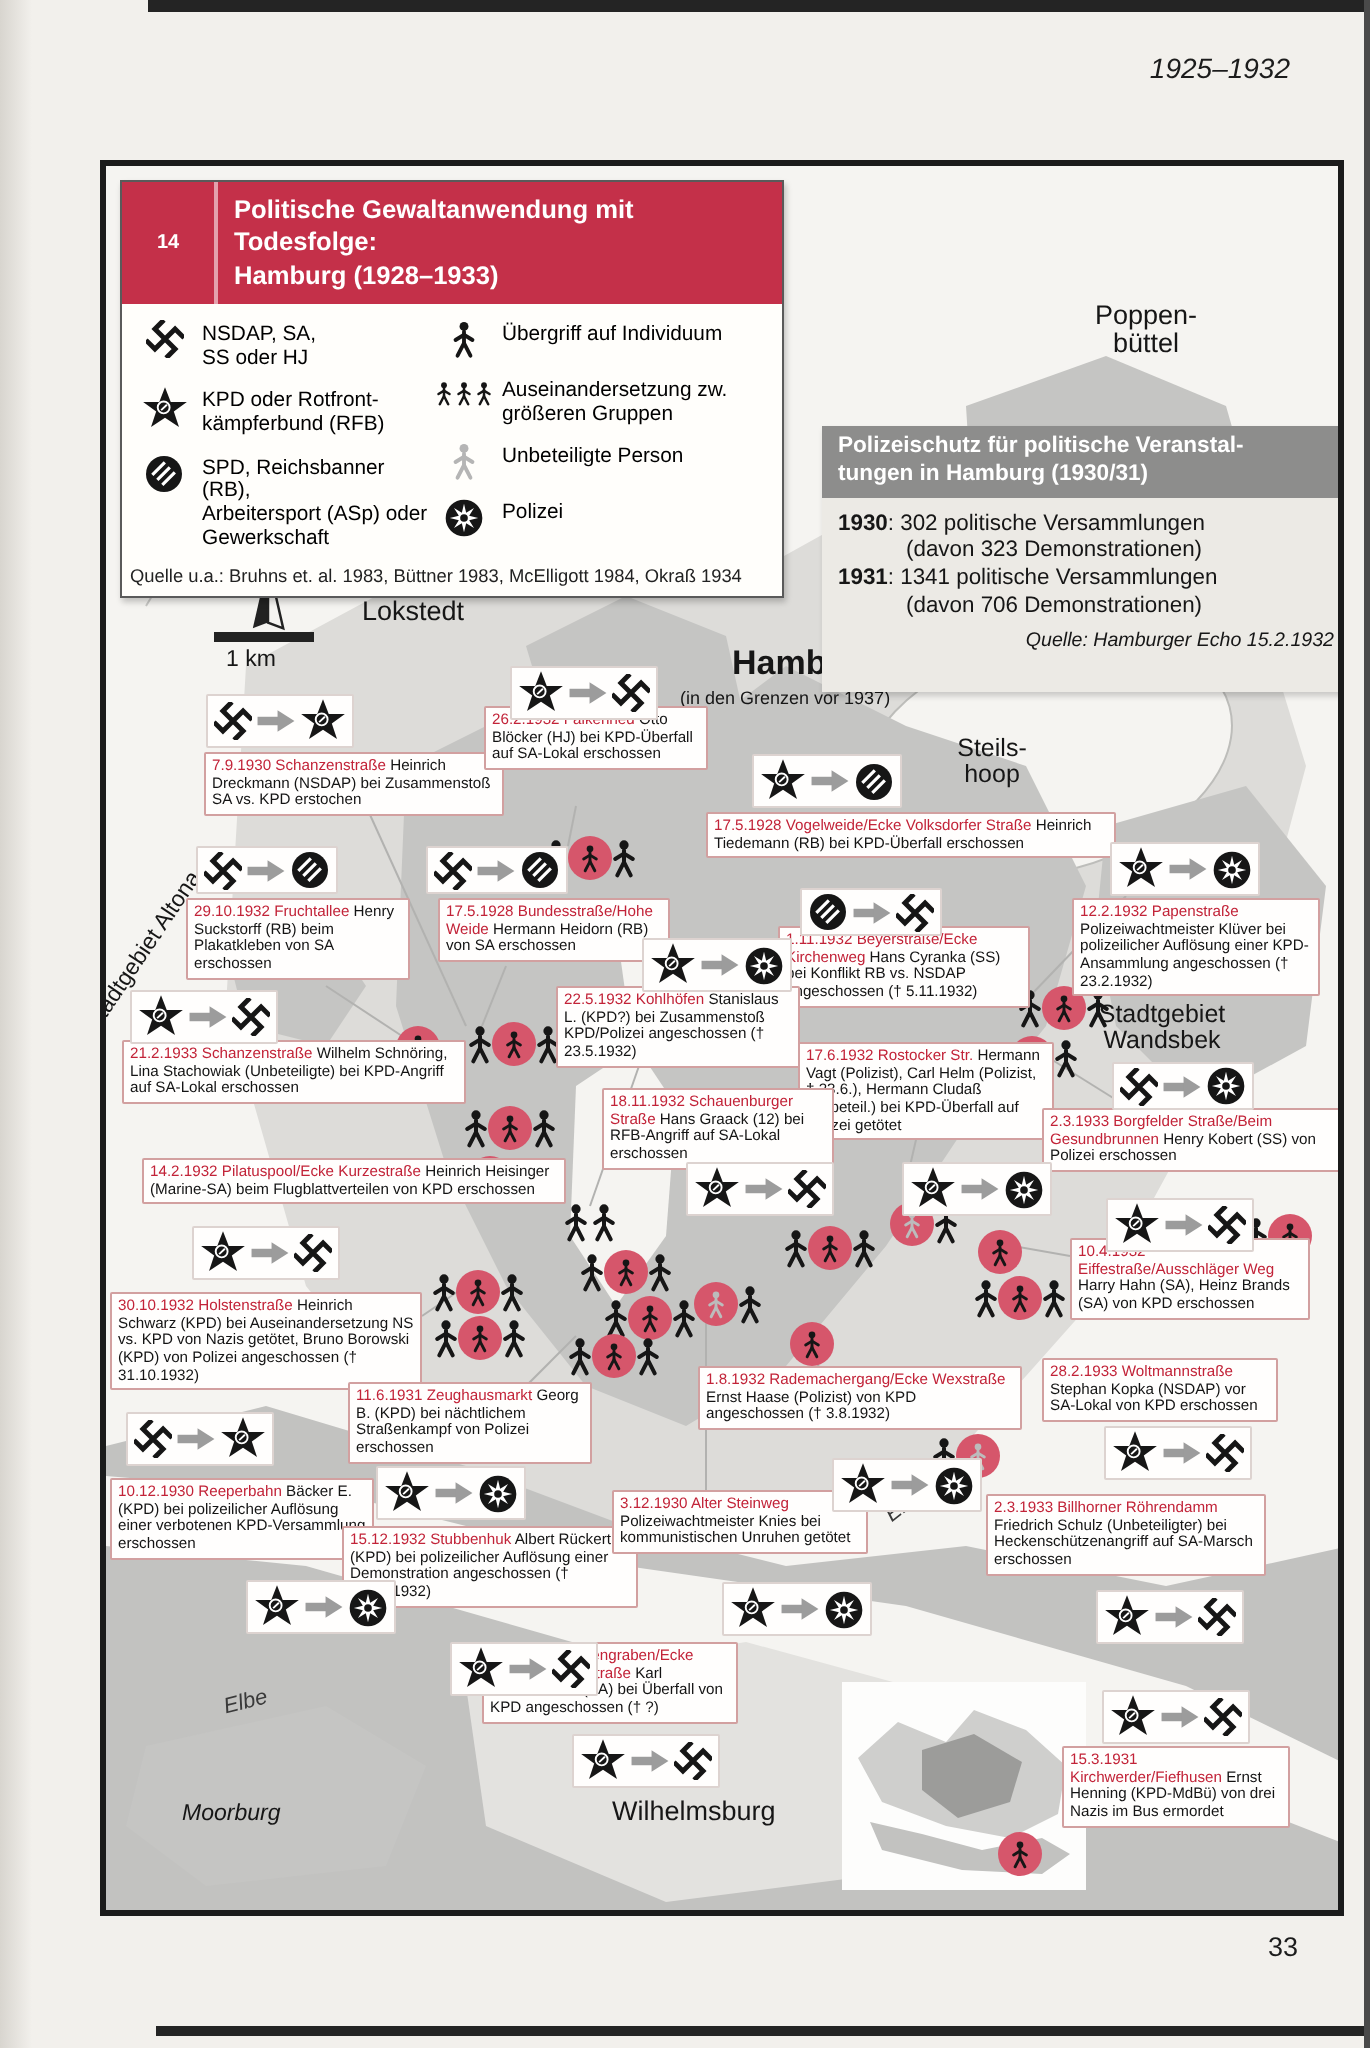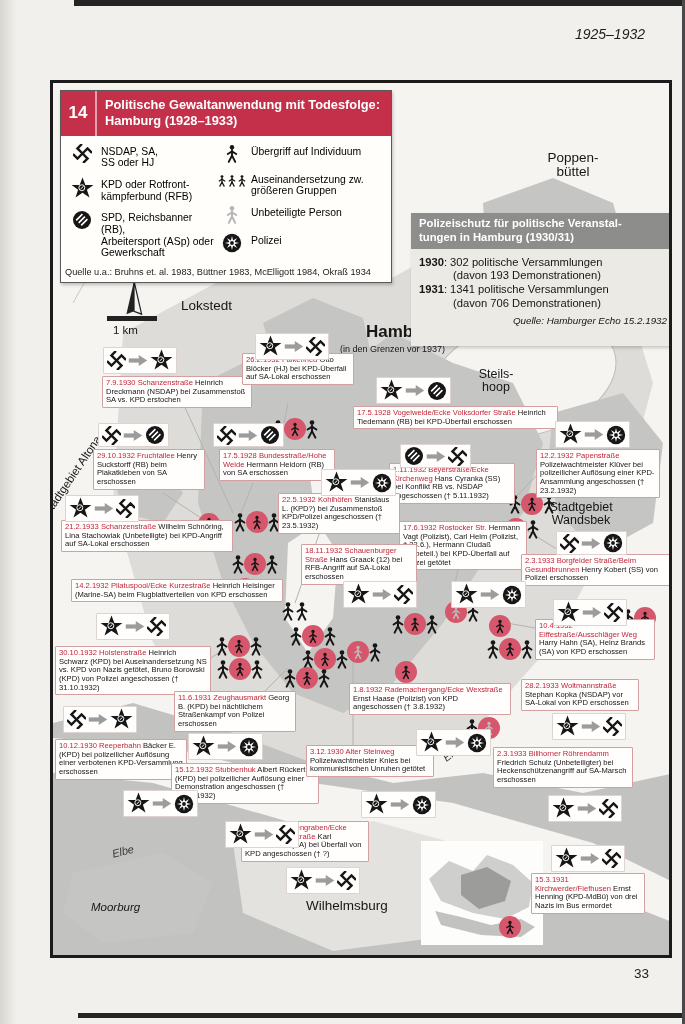--- a/index.html
+++ b/index.html
@@ -18,21 +18,21 @@
   .inset{position:absolute;left:368px;top:758px;width:122px;height:104px;z-index:10;background:#fdfdfc}
   .plabel{position:absolute;z-index:15;color:#161616;white-space:pre-line;line-height:1.06}
   .callout{position:absolute;z-index:30;background:#fffefd;border:1px solid #d2a0a0;padding:2px 3px;font-size:7.6px;line-height:1.14;color:#141414;border-radius:1px}
   .callout .t{color:#c22338}
   .igroup{position:absolute;z-index:40;background:#fffefd;border:1px solid #ddd3d0;padding:1px 3px;display:inline-flex;align-items:center;gap:2px;border-radius:1px}
   .cluster{position:absolute;z-index:25;display:flex;align-items:center}
   .fig{display:inline-flex;margin:0 -1px}
   .circ{width:22px;height:22px;border-radius:50%;background:var(--circle-red);display:inline-flex;align-items:center;justify-content:center;flex:none}
   .tbox{position:absolute;left:7px;top:7px;width:332px;z-index:50;border:1px solid #5a5a5a;background:#fffefb;box-shadow:1px 2px 3px rgba(0,0,0,.22)}
   .tbox-head{background:var(--accent);color:#fff;display:flex;font-weight:bold}
-  .tbox-num{width:36px;display:flex;align-items:center;justify-content:center;font-size:17px;flex:none;border-right:2px solid rgba(255,255,255,.55)}
+  .tbox-num{width:48px;display:flex;align-items:center;justify-content:center;font-size:10px;flex:none;border-right:2px solid rgba(255,255,255,.55)}
   .tbox-title{padding:6px 8px;font-size:12.8px;line-height:1.28}
   .legend{display:flex;padding:10px 6px 0 6px}
   .lcol{display:flex;flex-direction:column;gap:10px}
   .lcol-left{width:150px}
   .lcol-right{flex:1}
   .litem{display:flex;align-items:flex-start;gap:4px;font-size:10.4px;line-height:1.12;white-space:pre-line}
   .lico{width:30px;display:flex;justify-content:center;align-items:center;flex:none;margin-top:-2px}
   .tsrc{font-size:9.2px;padding:8px 4px 5px;color:#222}
   .pbox{position:absolute;left:358px;top:130px;width:264px;z-index:50;box-shadow:1px 2px 3px rgba(0,0,0,.18)}
   .pbox-head{background:#8d8d8c;color:#fff;font-weight:bold;font-size:11.3px;line-height:1.22;padding:4px 8px}
@@ -187,21 +187,21 @@
       <div class="tsrc">Quelle u.a.: Bruhns et. al. 1983, Büttner 1983, McElligott 1984, Okraß 1934</div>
     </div>
 
     <div class="pbox">
       <div class="pbox-head">
         <div>Polizeischutz für politische Veranstal-</div>
         <div>tungen in Hamburg (1930/31)</div>
       </div>
       <div class="pbox-body">
         <div><span class="yr">1930</span><span>: 302 politische Versammlungen</span></div>
-        <div class="sub">(davon 193 Demonstrationen)</div>
+        <div class="sub">(davon 323 Demonstrationen)</div>
         <div><span class="yr">1931</span><span>: 1341 politische Versammlungen</span></div>
         <div class="sub">(davon 706 Demonstrationen)</div>
         <div class="psrc">Quelle: Hamburger Echo 15.2.1932</div>
       </div>
     </div>
 
   <div class="plabel" style="left: 480px; top: 68px; font-size: 13.5px; text-align: center; width: 80px;">Poppen-
 büttel</div>
       <div class="plabel" style="left: 128px; top: 216px; font-size: 13.5px;">Lokstedt</div>
       <div class="plabel" style="left: 313px; top: 240px; font-size: 17px; font-weight: bold;">Hamburg</div>

